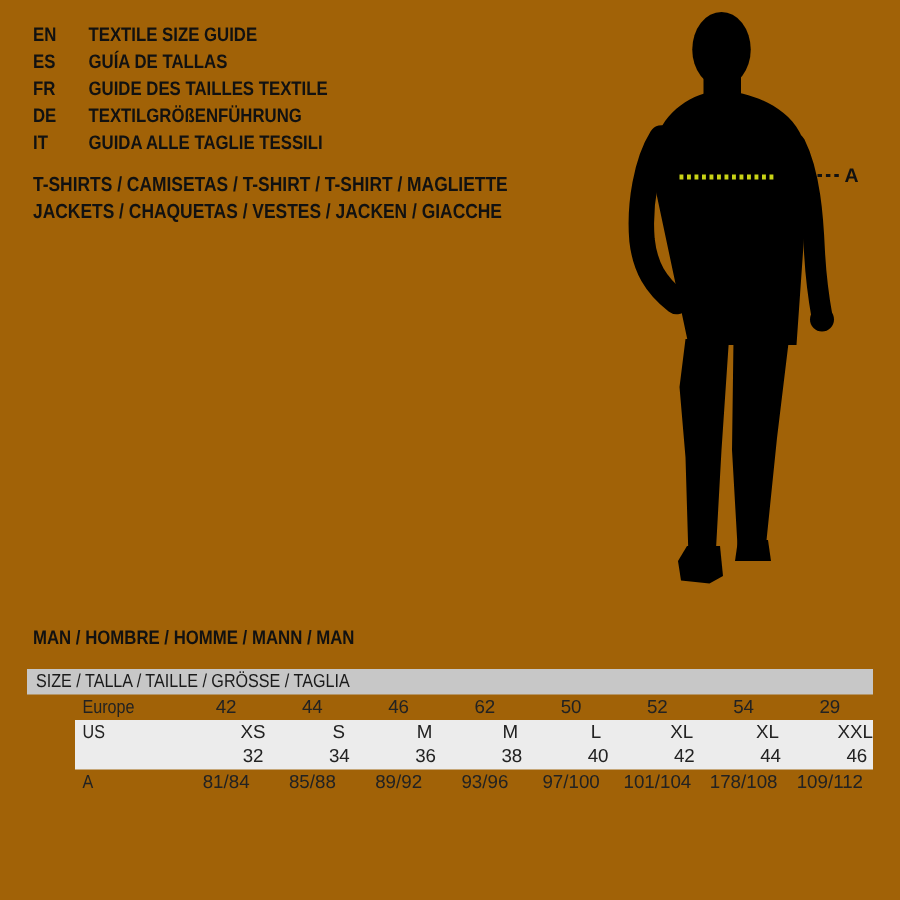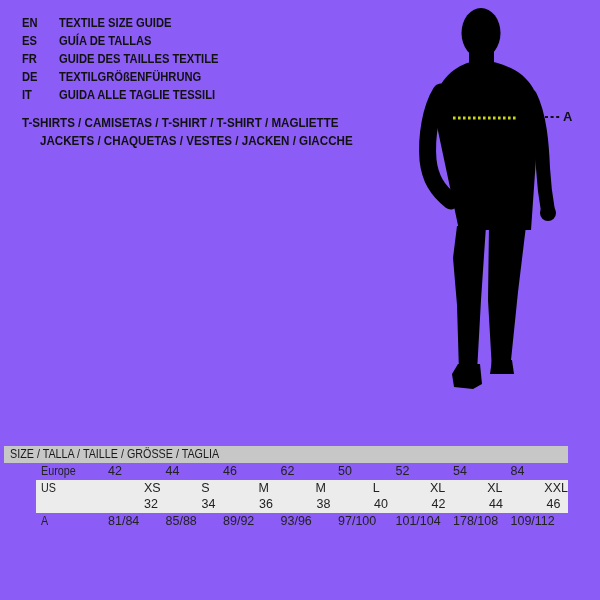--- a/index.html
+++ b/index.html
@@ -1,40 +1,40 @@
 <!DOCTYPE html>
 <html style="--header-bg: #c7c7c7; --stripe-bg: #ececec;"><head>
 <meta charset="utf-8">
 <style>
   html,body{margin:0;padding:0;background:#fff;}
   #canvas{
-    position:relative;width:600px;height:600px;background:#8b5cf6;overflow:hidden;
+    position:relative;width:600px;height:600px;background:#a16207;overflow:hidden;
     font-family:"Liberation Sans",sans-serif;color:#111;
   }
   .cond{display:inline-block;transform:scaleX(0.86);transform-origin:0 50%;white-space:nowrap;}
   
   .lang-list{position:absolute;left:22px;top:14px;}
   .lang-row{position:relative;height:18px;line-height:18px;font-size:13px;font-weight:bold;}
   .lang-code{position:absolute;left:0;top:0;}
   .lang-label{position:absolute;left:37px;top:0;}
   
   .cat{position:absolute;left:22px;font-size:13.5px;font-weight:bold;line-height:18px;}
-  #cat1{top:114px;} #cat2{top:132px;margin-left:18px;}
+  #cat1{top:114px;} #cat2{top:132px;}
   
   #figure-wrap{position:absolute;left:405px;top:0;width:170px;height:400px;}
   #measure-label{position:absolute;left:158px;top:109px;font-size:13px;font-weight:bold;}
   
   #man-title{position:absolute;left:22px;top:416px;font-size:13px;font-weight:bold;line-height:18px;}
   
-  #size-table{position:absolute;left:4px;top:446px;width:564px;font-size:12.5px;color:#222;}
+  #size-table{position:absolute;left:18px;top:446px;width:564px;font-size:12.5px;color:#222;}
   .tbl-header{height:17px;line-height:17px;background:var(--header-bg,#c7c7c7);padding-left:6px;color:#1a1a1a;}
   .tbl-row{display:flex;height:16.5px;line-height:16.5px;margin-left:32px;}
   .tbl-row.stripe{background:var(--stripe-bg,#ececec);gap:36px;}
   .tbl-label{width:72px;padding-left:5px;box-sizing:border-box;text-align:left;}
-  .tbl-cell{flex:1;}
+  .tbl-cell{flex:1;text-align:center;}
   
   #footnote{position:absolute;left:22px;top:548px;font-size:12.5px;font-weight:bold;line-height:18px;}
 </style>
 </head>
 <body>
 
 <div id="canvas">
 
   <div class="lang-list">
     <div class="lang-row">
@@ -89,36 +89,39 @@
         <path d="M87,360 L107,360 L109,374 L85,374 Z"></path>
       </g>
 
       <line x1="48" y1="118" x2="113" y2="118" stroke-width="3.2" stroke-dasharray="2.6 2.4" fill="none" stroke="#c9d416"></line>
 
       <line x1="140" y1="117" x2="156" y2="117" stroke-width="2" stroke-dasharray="3 2.6" fill="none" stroke="#111111"></line>
     </svg>
     <span id="measure-label">A</span>
   </div>
 
+  <div id="man-title">
+    <span class="cond">MAN / HOMBRE / HOMME / MANN / MAN</span>
+  </div>
 
   <div id="size-table">
     <div class="tbl-header">
       <span class="cond">SIZE / TALLA / TAILLE / GRÖSSE / TAGLIA</span>
     </div>
 
     <div class="tbl-row">
       <div class="tbl-label"><span class="cond">Europe</span></div>
       <div class="tbl-cell">42</div>
       <div class="tbl-cell">44</div>
       <div class="tbl-cell">46</div>
       <div class="tbl-cell">62</div>
       <div class="tbl-cell">50</div>
       <div class="tbl-cell">52</div>
       <div class="tbl-cell">54</div>
-      <div class="tbl-cell">84</div>
+      <div class="tbl-cell">29</div>
     </div>
 
     <div class="tbl-row stripe">
       <div class="tbl-label"><span class="cond">US</span></div>
       <div class="tbl-cell">XS</div>
       <div class="tbl-cell">S</div>
       <div class="tbl-cell">M</div>
       <div class="tbl-cell">M</div>
       <div class="tbl-cell">L</div>
       <div class="tbl-cell">XL</div>

